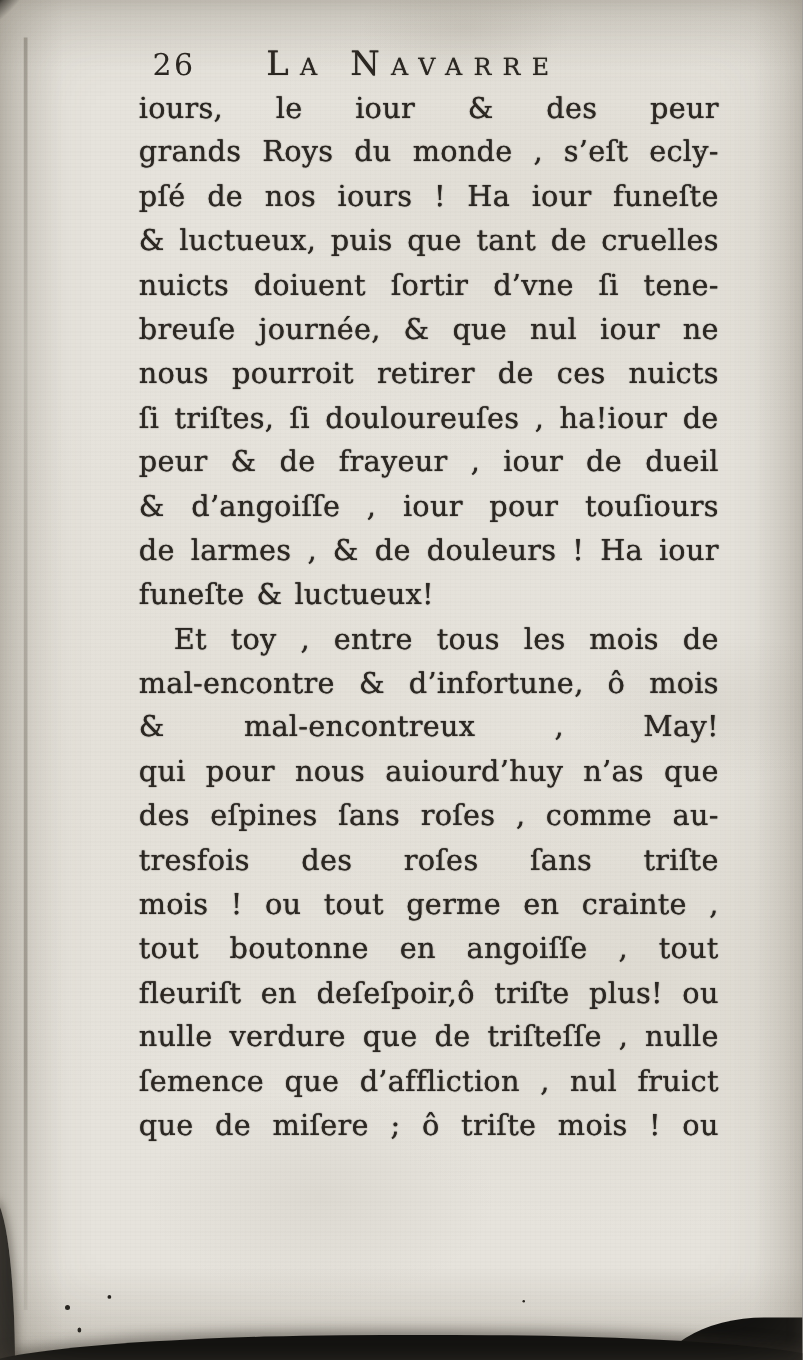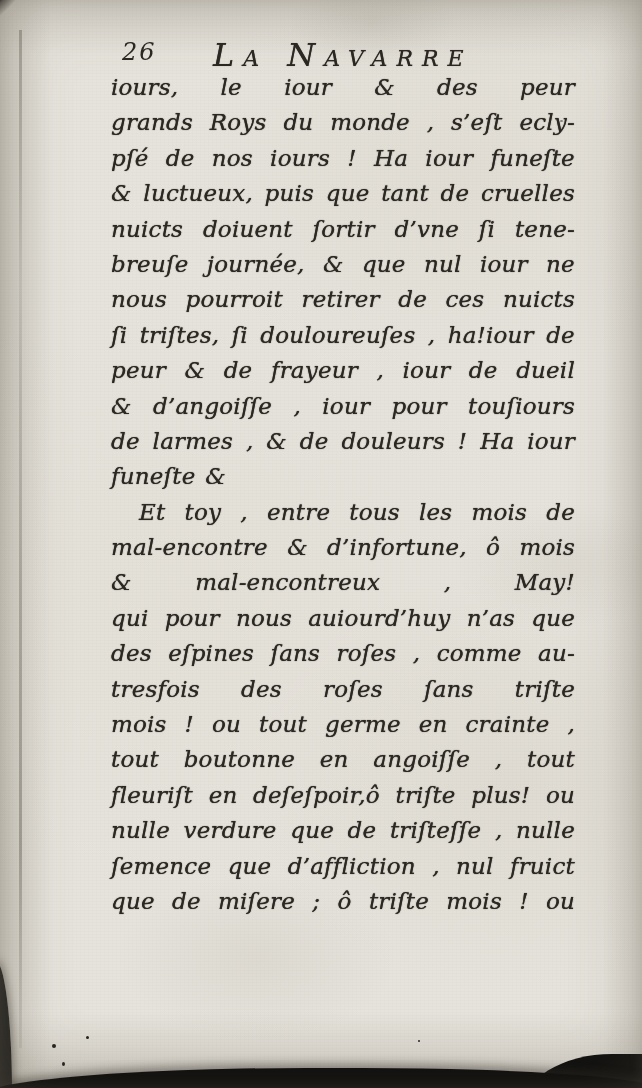--- a/index.html
+++ b/index.html
@@ -10,21 +10,20 @@
     overflow:hidden;
     background:
       radial-gradient(420px 300px at 72% 16%, rgba(214,209,198,0.35), rgba(214,209,198,0) 70%),
       radial-gradient(520px 420px at 30% 55%, rgba(225,221,212,0.5), rgba(225,221,212,0) 75%),
       radial-gradient(380px 300px at 80% 72%, rgba(208,203,191,0.35), rgba(208,203,191,0) 70%),
       linear-gradient(90deg, rgba(150,143,129,0.30), rgba(150,143,129,0) 8%, rgba(150,143,129,0) 94%, rgba(150,143,129,0.22)),
       linear-gradient(180deg, rgba(160,153,139,0.22), rgba(160,153,139,0) 5%, rgba(160,153,139,0) 93%, rgba(160,153,139,0.3)),
       var(--paper,#e6e3dc);
     font-family:"DejaVu Serif", serif;
     color:var(--ink,#2b2722);
-    font-style:italic;
   }
   .page::after{ 
     content:"";position:absolute;inset:0;pointer-events:none;
     box-shadow:inset 0 0 70px rgba(95,89,77,.30), inset 0 0 14px rgba(120,113,98,.18);
   }
   .texture{
     position:absolute;inset:0;pointer-events:none;
     background:
       repeating-linear-gradient(0deg, rgba(60,55,45,.015) 0 1px, transparent 1px 3px),
       repeating-linear-gradient(90deg, rgba(60,55,45,.012) 0 1px, transparent 1px 4px),
@@ -61,21 +60,21 @@
   .speck{position:absolute;border-radius:50%;background:#26231f;pointer-events:none;}
   
   .header{position:absolute;top:36px;left:0;right:0;height:36px;}
   .page-number{
     position:absolute;left:122px;top:2px;
     font-size:24px;letter-spacing:2px;
   }
   .running-title{
     position:absolute;left:213px;top:0;
     font-variant:small-caps;
-    font-size:32px;letter-spacing:9px;white-space:nowrap;
+    font-size:27px;letter-spacing:9px;white-space:nowrap;
     text-shadow:0 0 .7px rgba(43,39,34,.85);
   }
   
   .text-block{
     position:absolute;left:111px;top:74px;width:464px;
   }
   .line{
     display:flex;justify-content:space-between;align-items:baseline;
     height:35.4px;white-space:nowrap;
     font-size:23px;letter-spacing:.2px;
@@ -192,20 +191,21 @@
         <span>&amp;</span>
         <span>de</span>
         <span>douleurs</span>
         <span>!</span>
         <span>Ha</span>
         <span>iour</span>
       </div>
       <div class="line short">
         <span>funeſte</span>
         <span>&amp;</span>
+        <span>luctueux!</span>
       </div>
       <div class="line indent">
         <span>Et</span>
         <span>toy</span>
         <span>,</span>
         <span>entre</span>
         <span>tous</span>
         <span>les</span>
         <span>mois</span>
         <span>de</span>

